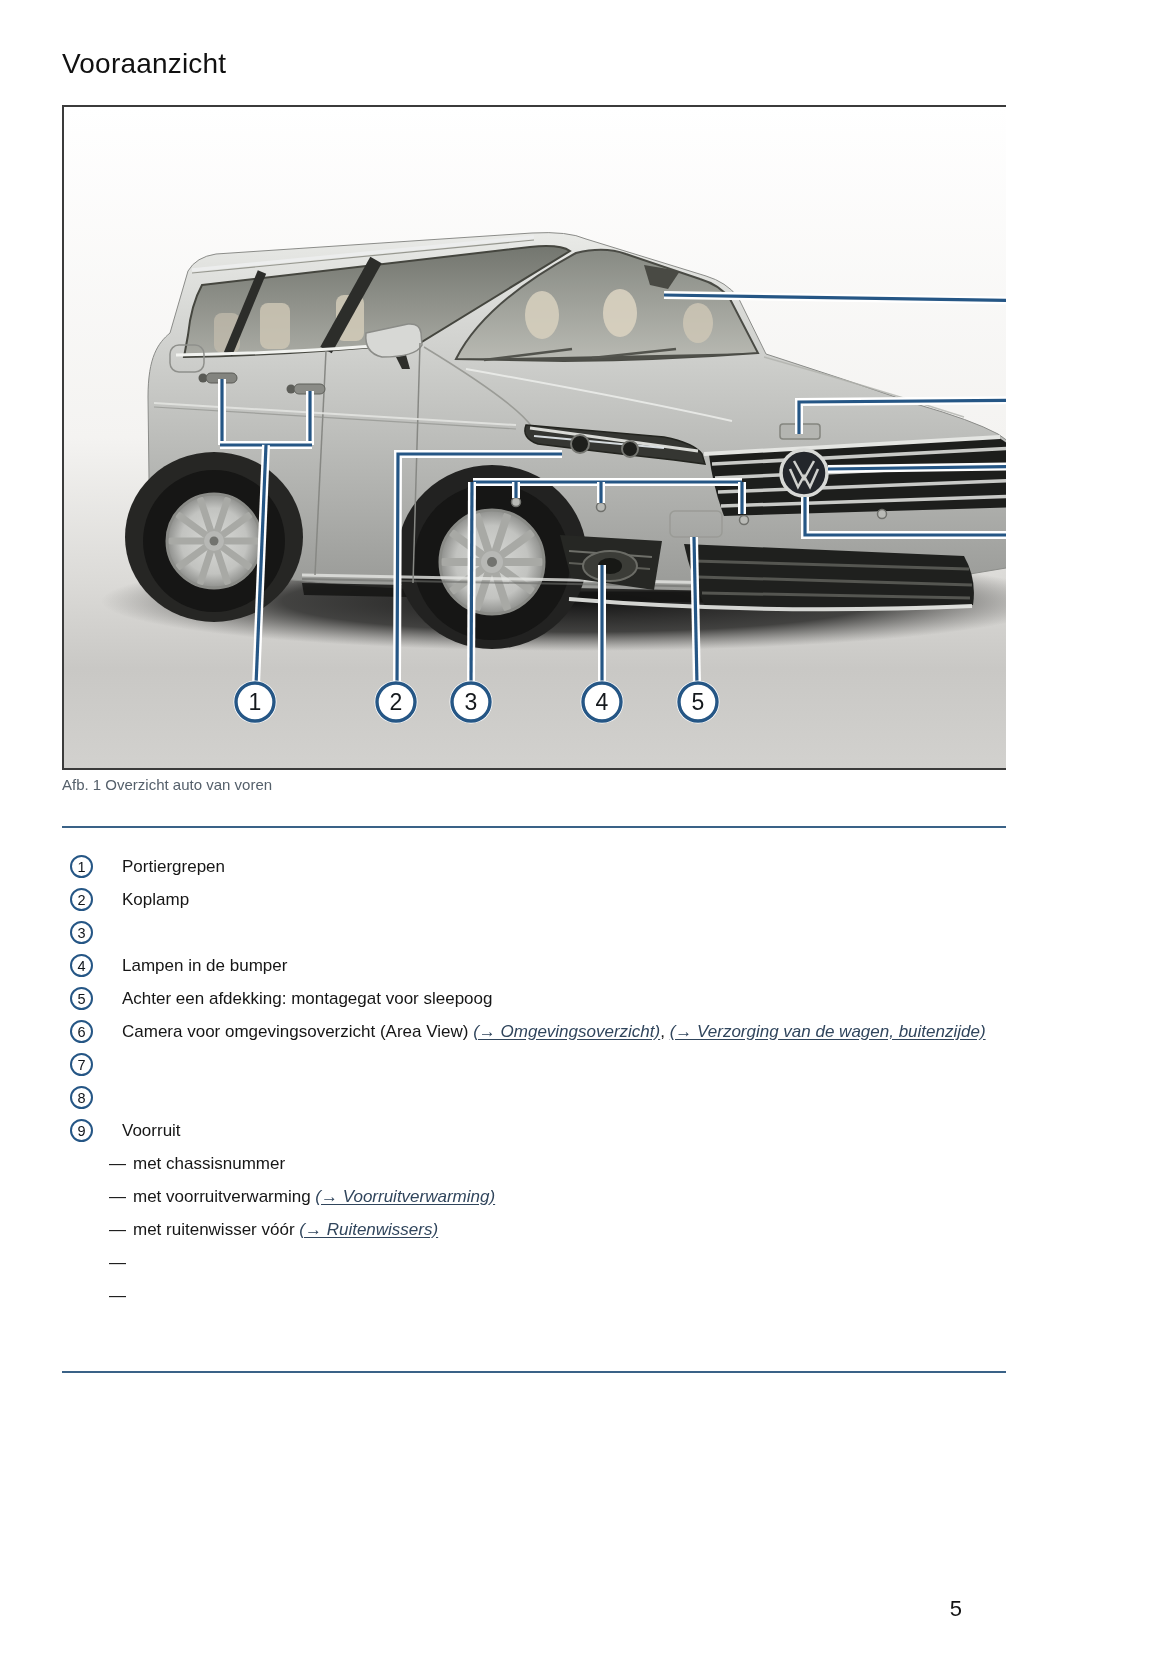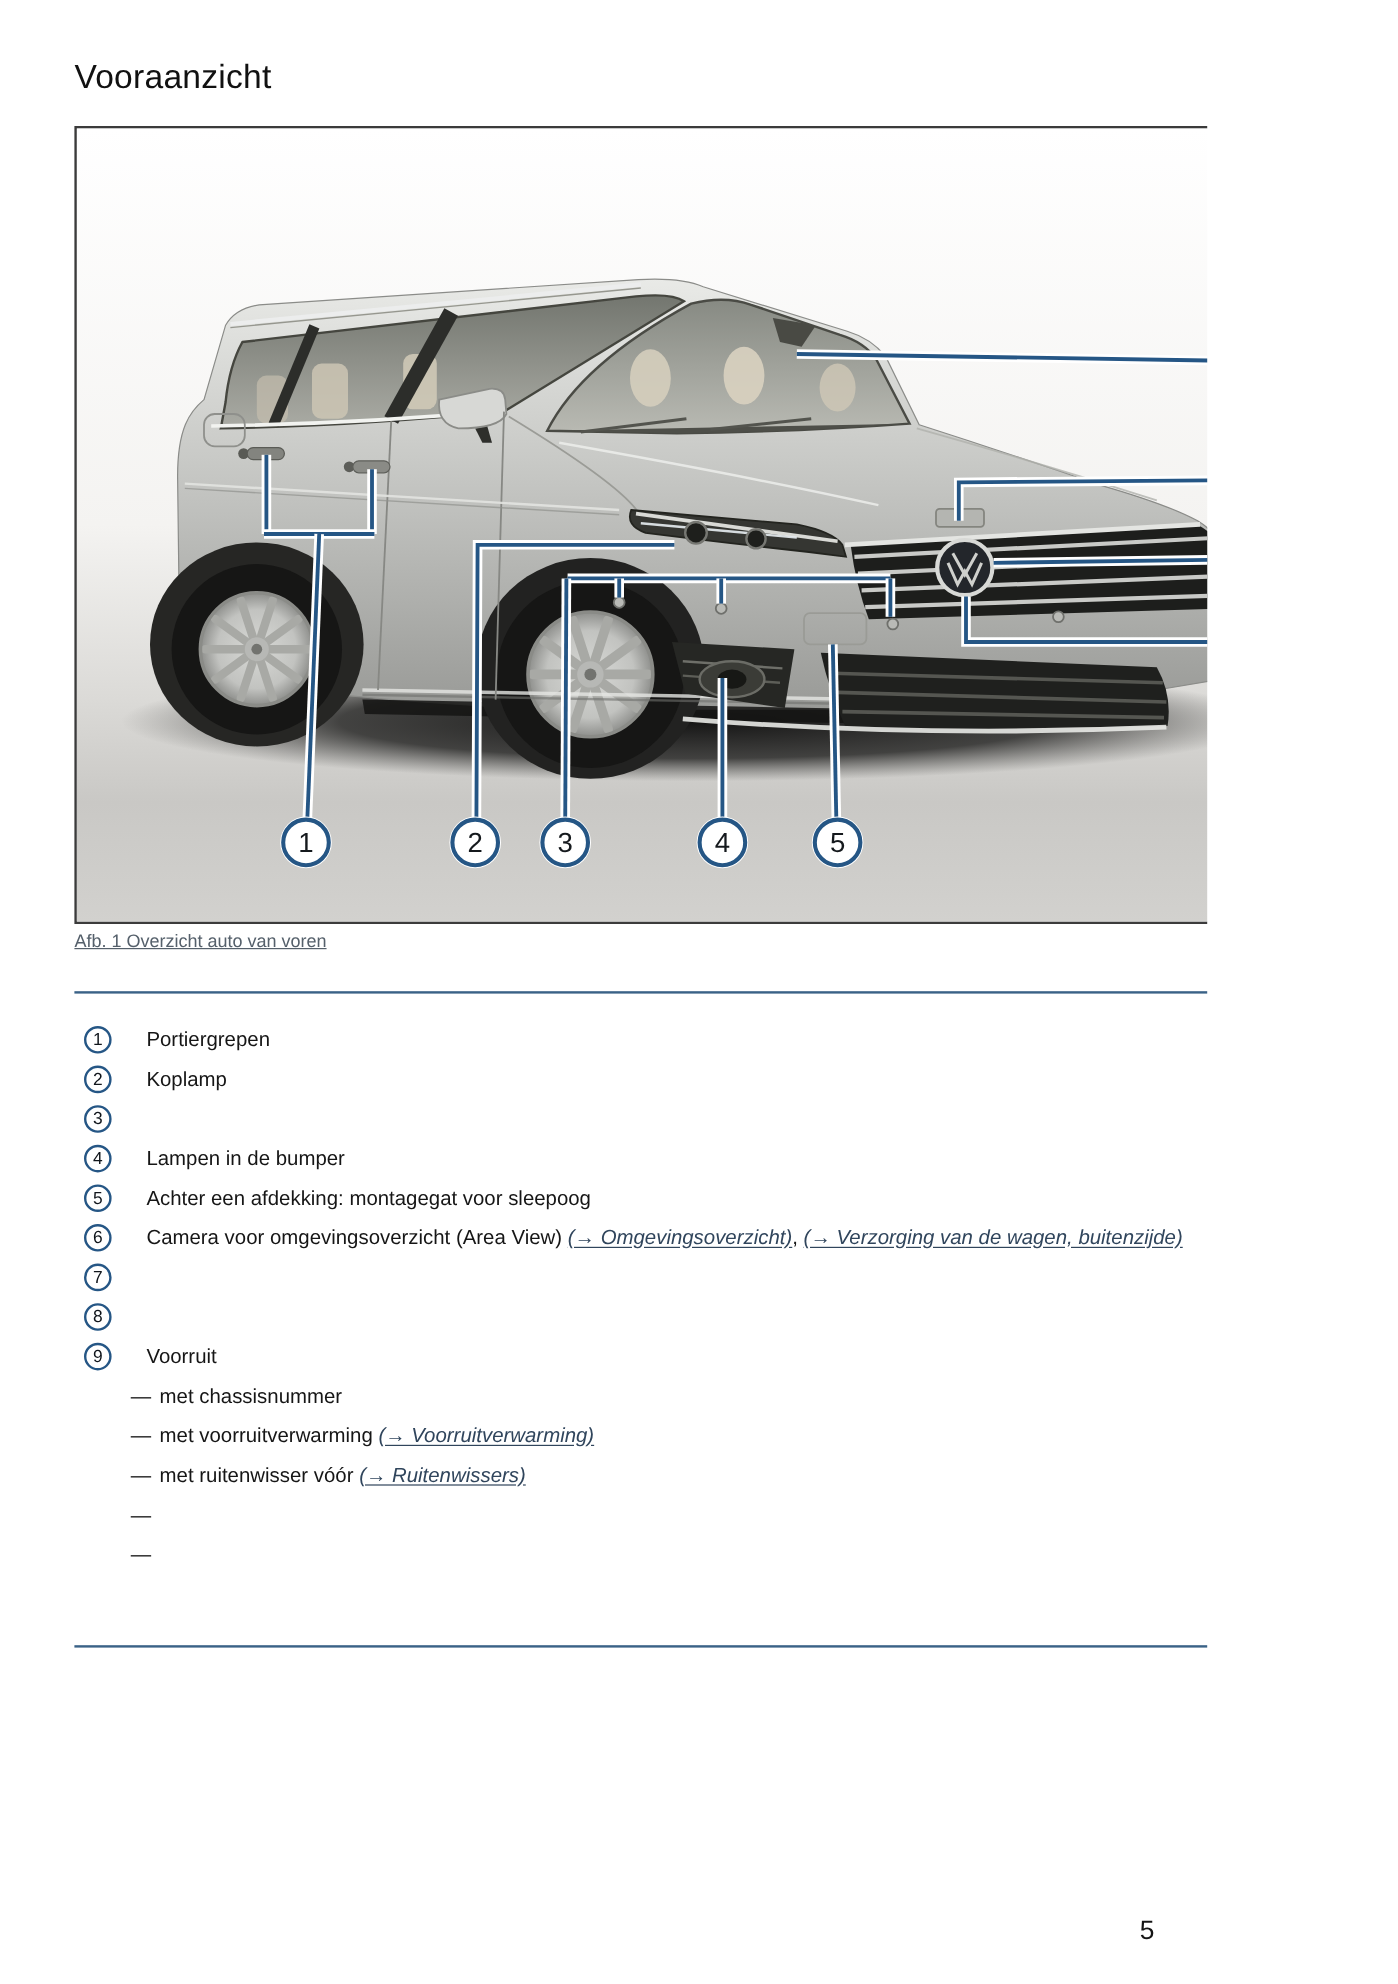--- a/index.html
+++ b/index.html
@@ -8,21 +8,21 @@
   .title{position:absolute;left:62px;top:48px;font-size:28px;font-weight:500;
          letter-spacing:.2px;color:#111;}
   .figure{position:absolute;left:62px;top:105px;width:1041px;height:665px;
           border:2px solid #3b3b3b;box-sizing:border-box;background:#fff;}
   svg.car{display:block;width:100%;height:100%;}
   svg text{font-family:"Liberation Sans",sans-serif;}
   .figlabel{position:absolute;right:0;bottom:0;border:1px solid #4d4d4d;
             border-right:none;border-bottom:none;background:#ec4899;
             font-size:13px;line-height:17px;padding:1px 9px 2px;color:#2b2b2b;
             letter-spacing:.4px;}
-  .caption{position:absolute;left:62px;top:776px;font-size:15px;color:#55606b;text-decoration:underline;}
+  .caption{position:absolute;left:62px;top:776px;font-size:15px;color:#55606b;}
   .rule{position:absolute;left:62px;width:1041px;height:2px;background:#3a6287;}
   #rule-top{top:826px;}
   #rule-bottom{top:1371px;}
   .legend{position:absolute;left:62px;top:850px;width:1041px;}
   .legend-row{display:flex;align-items:center;height:33px;}
   .num{flex:0 0 auto;width:23px;height:23px;border:2px solid #255685;border-radius:50%;
        display:flex;align-items:center;justify-content:center;font-size:14.5px;
        margin-left:8px;color:#10151b;box-sizing:border-box;background:#fff;}
   .txt{margin-left:29px;font-size:17px;white-space:nowrap;}
   .legend-subrow{display:flex;align-items:center;height:33px;padding-left:47px;

